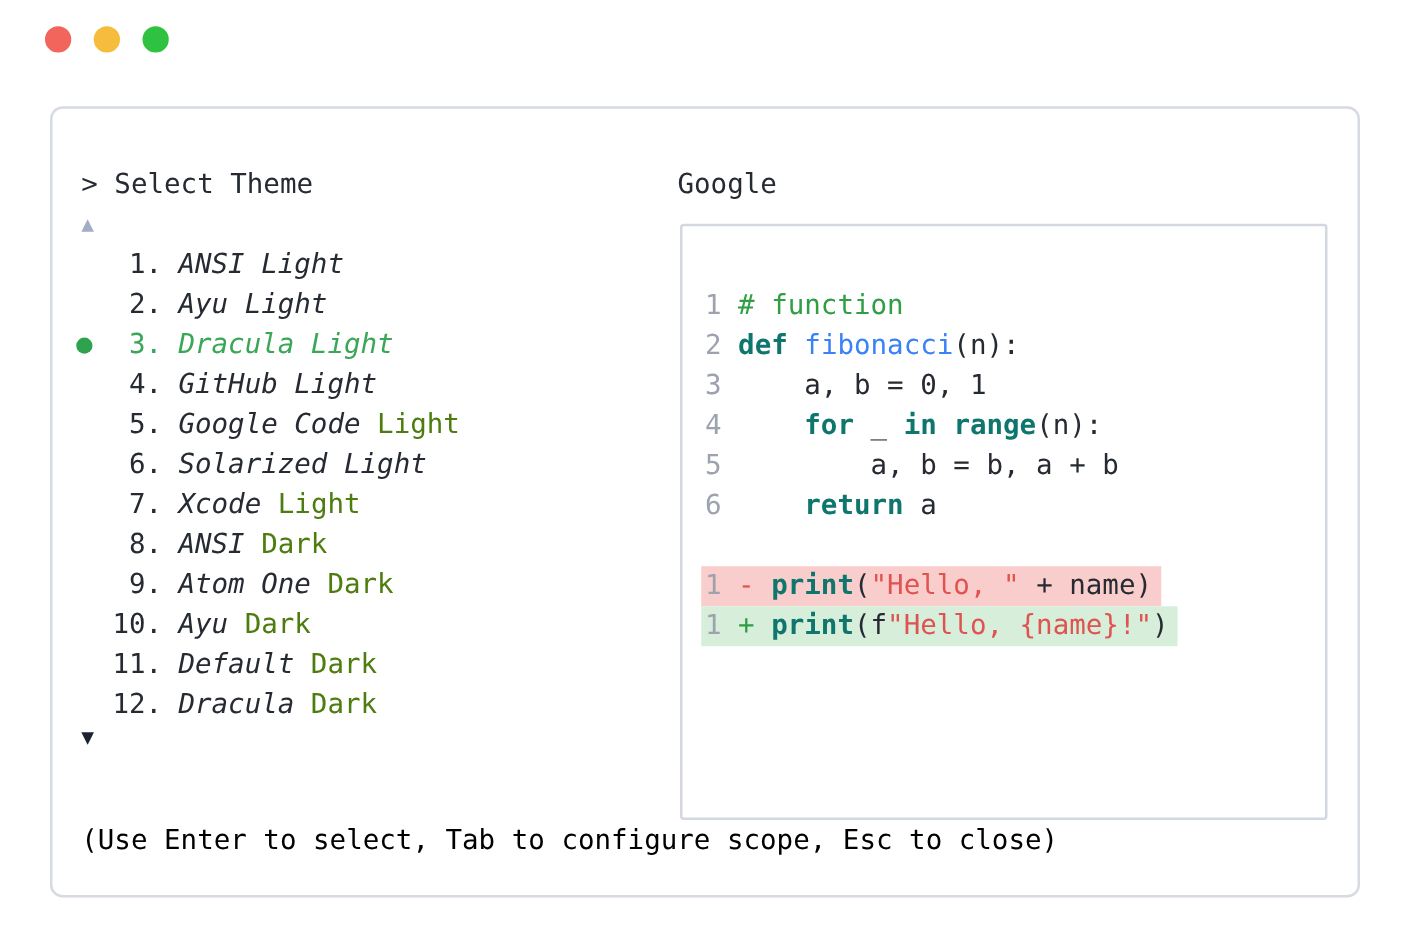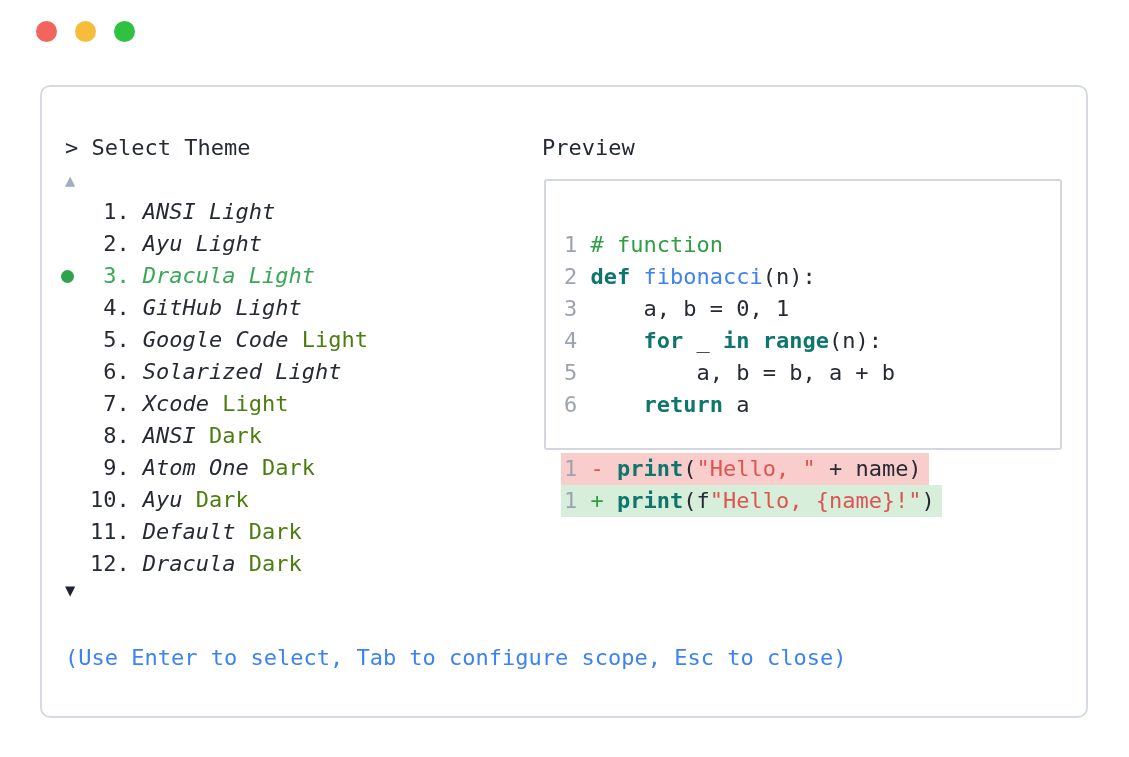--- a/index.html
+++ b/index.html
@@ -18,24 +18,24 @@
 
   .theme-list{position:absolute;left:23px;top:109px;}
   .theme-item{height:32px;white-space:pre;cursor:default;}
   .theme-item .marker{display:inline-block;width:25px;position:relative;vertical-align:top;}
   .theme-item .dot{position:absolute;left:-4px;top:10px;width:13px;height:13px;border-radius:50%;background:#2fa24d;}
   .theme-item .num{display:inline-block;width:3ch;text-align:right;}
   .theme-item .name{padding-left:13px;font-style:italic;}
   .theme-item .variant{color:#4d7c0f;}
   .theme-item.selected .name,.theme-item.selected .num,.theme-item.selected .variant{color:#3aa657;}
 
-  .help{position:absolute;left:23px;top:555px;color:#3b82f6;white-space:pre;}
+  .help{position:absolute;left:23px;top:570px;color:#000000;white-space:pre;}
 
   .preview-label{position:absolute;left:500px;top:45px;}
-  .preview-box{position:absolute;left:502px;top:92px;width:518px;height:271px;
+  .preview-box{position:absolute;left:502px;top:92px;width:518px;height:477px;
                border:2px solid #d2d7e0;border-radius:3px;box-sizing:border-box;background:#ffffff;}
   .code{position:absolute;left:18px;top:48px;white-space:pre;}
   .code-line{height:32px;white-space:pre;}
   .lnum{display:inline-block;width:1ch;text-align:right;color:#9ca3af;}
   .gap{display:inline-block;width:1ch;}
   .spacer{height:32px;}
   .tok-plain{color:#262b33;}
   .tok-comment{color:#2f9e44;}
   .tok-keyword{color:#0f766e;font-weight:bold;}
   .tok-function{color:#3b82f6;}
@@ -75,20 +75,20 @@
         <div class="theme-item"><span class="marker"></span><span class="num">9.</span><span class="name">Atom One</span><span class="variant"> Dark</span></div>
         <div class="theme-item"><span class="marker"></span><span class="num">10.</span><span class="name">Ayu</span><span class="variant"> Dark</span></div>
         <div class="theme-item"><span class="marker"></span><span class="num">11.</span><span class="name">Default</span><span class="variant"> Dark</span></div>
         <div class="theme-item"><span class="marker"></span><span class="num">12.</span><span class="name">Dracula</span><span class="variant"> Dark</span></div>
       </div>
 
     <div class="arrow-down">▼</div>
 
     <div class="help">(Use Enter to select, Tab to configure scope, Esc to close)</div>
 
-    <div class="preview-label">Preview</div>
+    <div class="preview-label">Google</div>
 
     <div class="preview-box">
       <div class="code"><div class="code-line"><span class="lnum">1</span><span class="gap"> </span><span class="tok-comment"># function</span></div><div class="code-line"><span class="lnum">2</span><span class="gap"> </span><span class="tok-keyword">def</span><span class="tok-plain"> </span><span class="tok-function">fibonacci</span><span class="tok-plain">(n):</span></div><div class="code-line"><span class="lnum">3</span><span class="gap"> </span><span class="tok-plain">    a, b = 0, 1</span></div><div class="code-line"><span class="lnum">4</span><span class="gap"> </span><span class="tok-plain">    </span><span class="tok-keyword">for</span><span class="tok-plain"> _ </span><span class="tok-keyword">in</span><span class="tok-plain"> </span><span class="tok-keyword">range</span><span class="tok-plain">(n):</span></div><div class="code-line"><span class="lnum">5</span><span class="gap"> </span><span class="tok-plain">        a, b = b, a + b</span></div><div class="code-line"><span class="lnum">6</span><span class="gap"> </span><span class="tok-plain">    </span><span class="tok-keyword">return</span><span class="tok-plain"> a</span></div><div class="spacer"></div><div class="diff-line removed"><span class="lnum">1</span><span class="gap"> </span><span class="sign-removed">-</span><span class="gap"> </span><span class="tok-keyword">print</span><span class="tok-plain">(</span><span class="tok-string">"Hello, "</span><span class="tok-plain"> + name)</span></div><div class="diff-line added"><span class="lnum">1</span><span class="gap"> </span><span class="sign-added">+</span><span class="gap"> </span><span class="tok-keyword">print</span><span class="tok-plain">(f</span><span class="tok-string">"Hello, {name}!"</span><span class="tok-plain">)</span></div></div>
     </div>
 
   </div>
 </div>
 
 </body></html>

